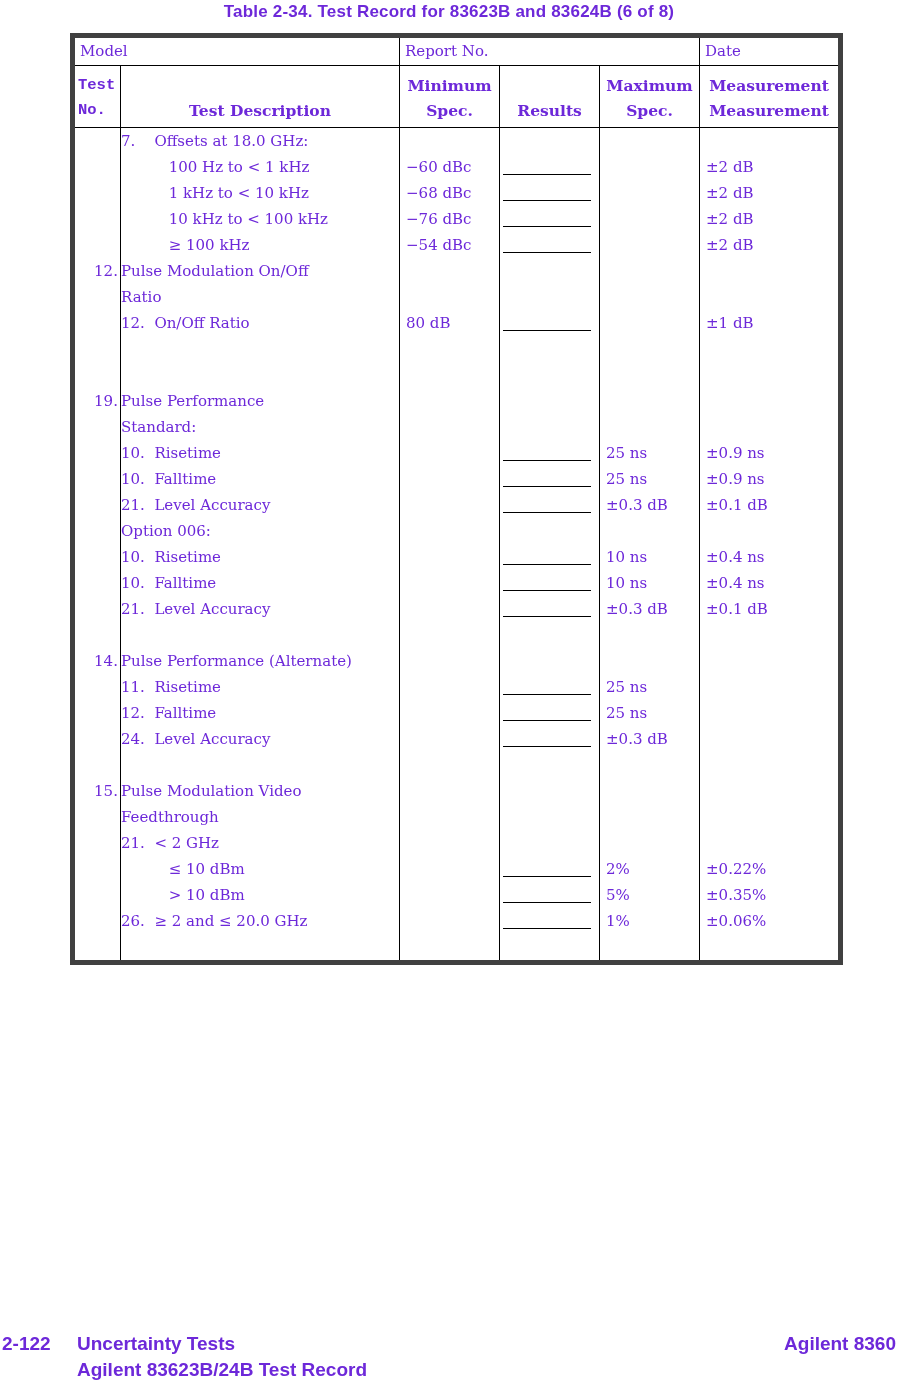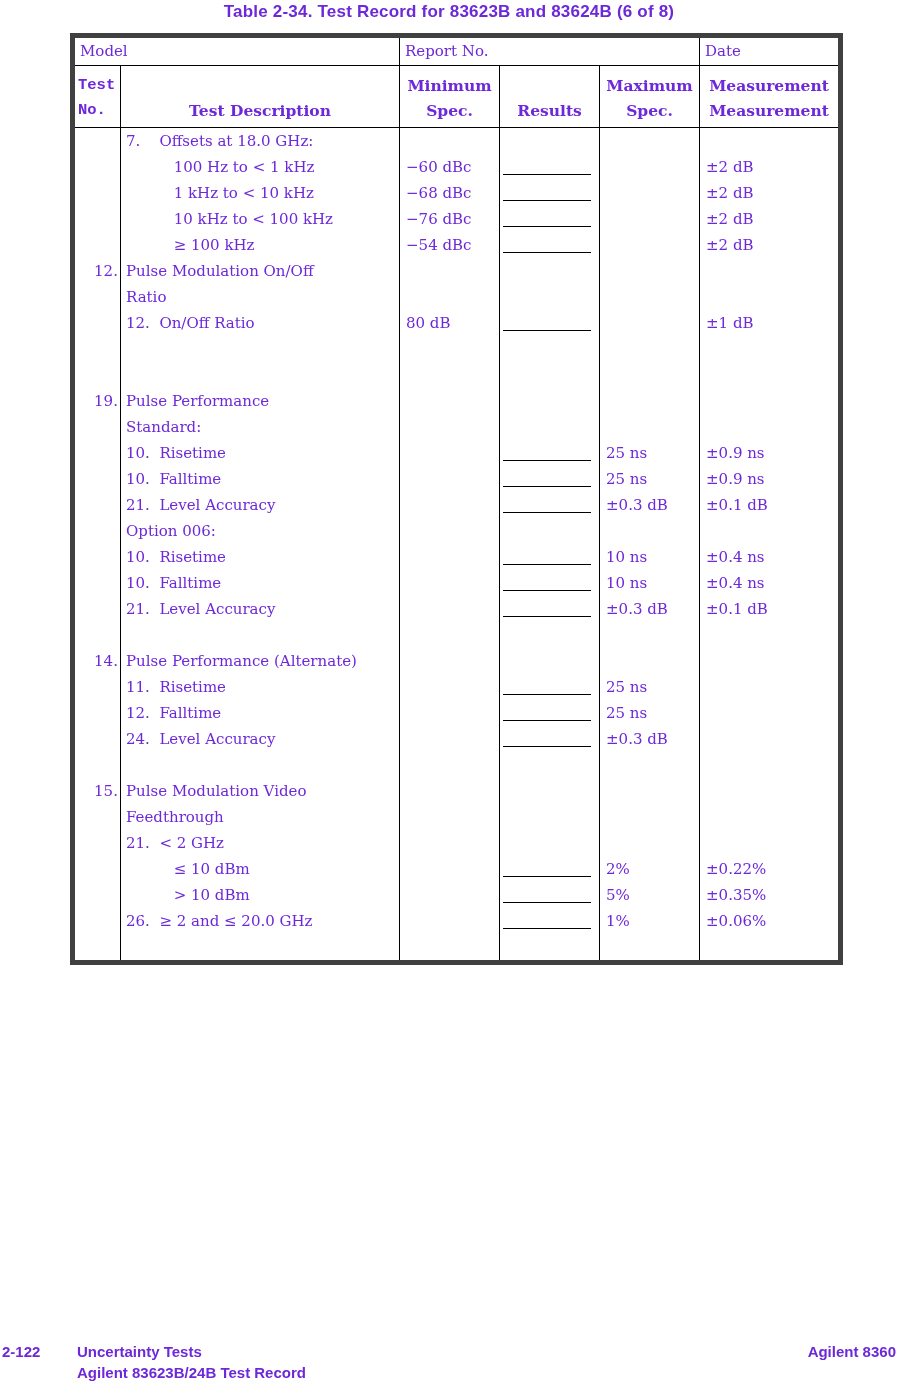--- a/index.html
+++ b/index.html
@@ -69,37 +69,37 @@
     padding-left: 3px;
     font-family: Liberation Mono, monospace;
   }
   .record-table tbody td {
     height: 26px;
     line-height: 26px;
     vertical-align: top;
     overflow: hidden;
   }
   td.no   { text-align: center; padding-left: 17px; }
-  td.desc { white-space: pre; padding-left: 5px; }
+  td.desc { white-space: pre; }
   td.min, td.max, td.unc { padding-left: 6px; }
   td.res  { padding: 0; }
   .resline {
     width: 88px;
     height: 20px;
     margin-left: 3px;
     border-bottom: 1px solid #000000;
   }
   .footer {
     position: absolute;
     left: 2px;
     right: 2px;
     bottom: 6px;
     font-family: "Liberation Sans", sans-serif;
     font-weight: bold;
-    font-size: 15px;
+    font-size: 19px;
   }
   .f-line1 { display: flex; align-items: baseline; }
   .f-pageno { width: 75px; flex: 0 0 auto; }
   .f-right { margin-left: auto; }
   .f-line2 { margin-left: 75px; margin-top: 4px; }
 </style>
 </head>
 <body>
 
 <div class="page">

